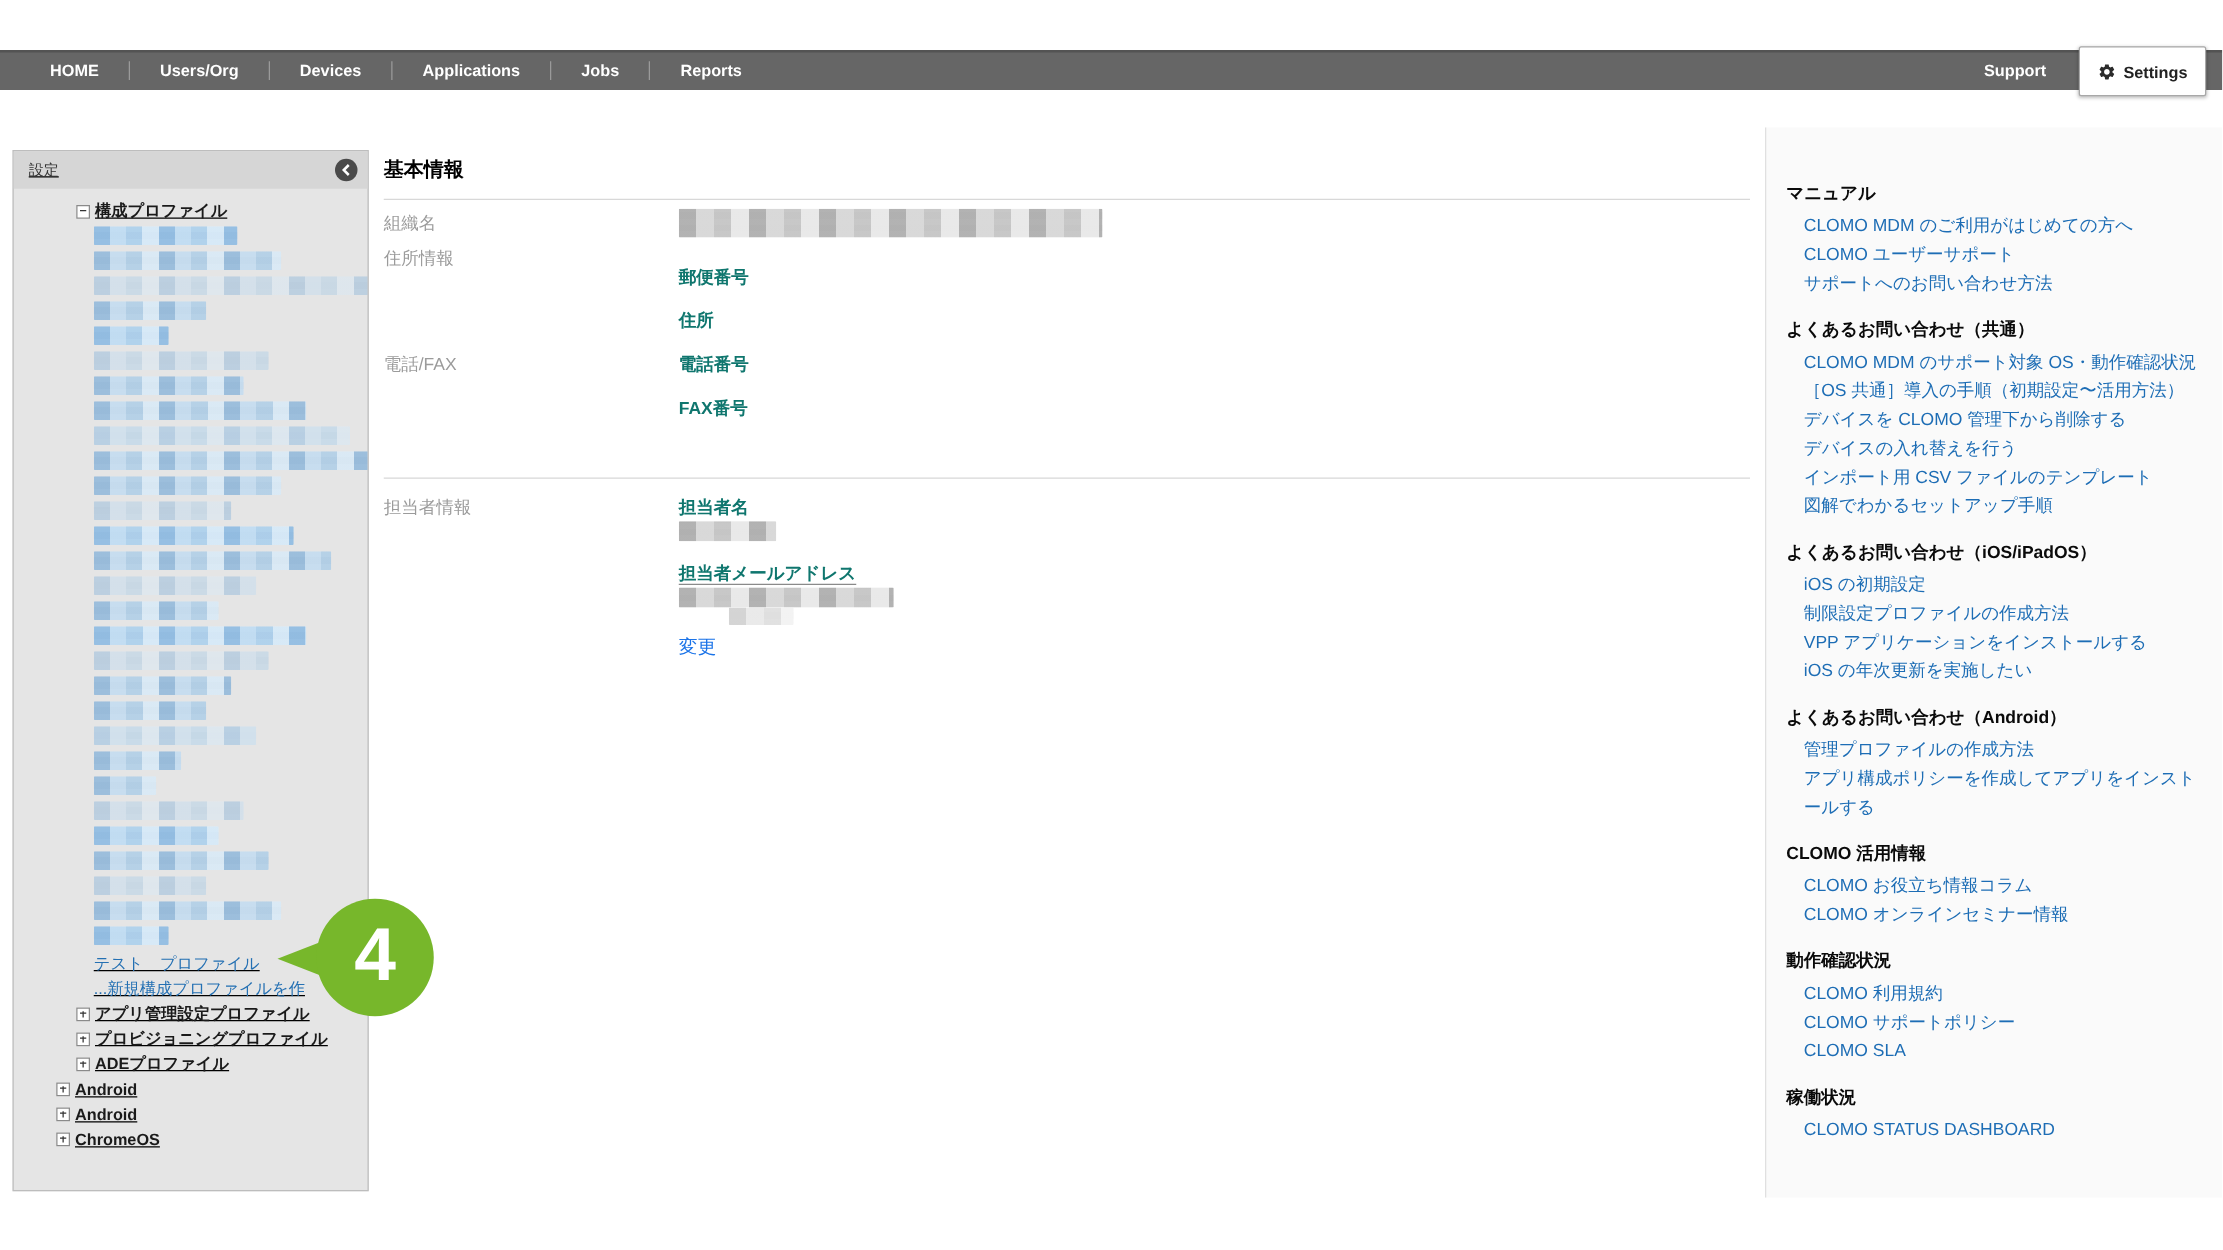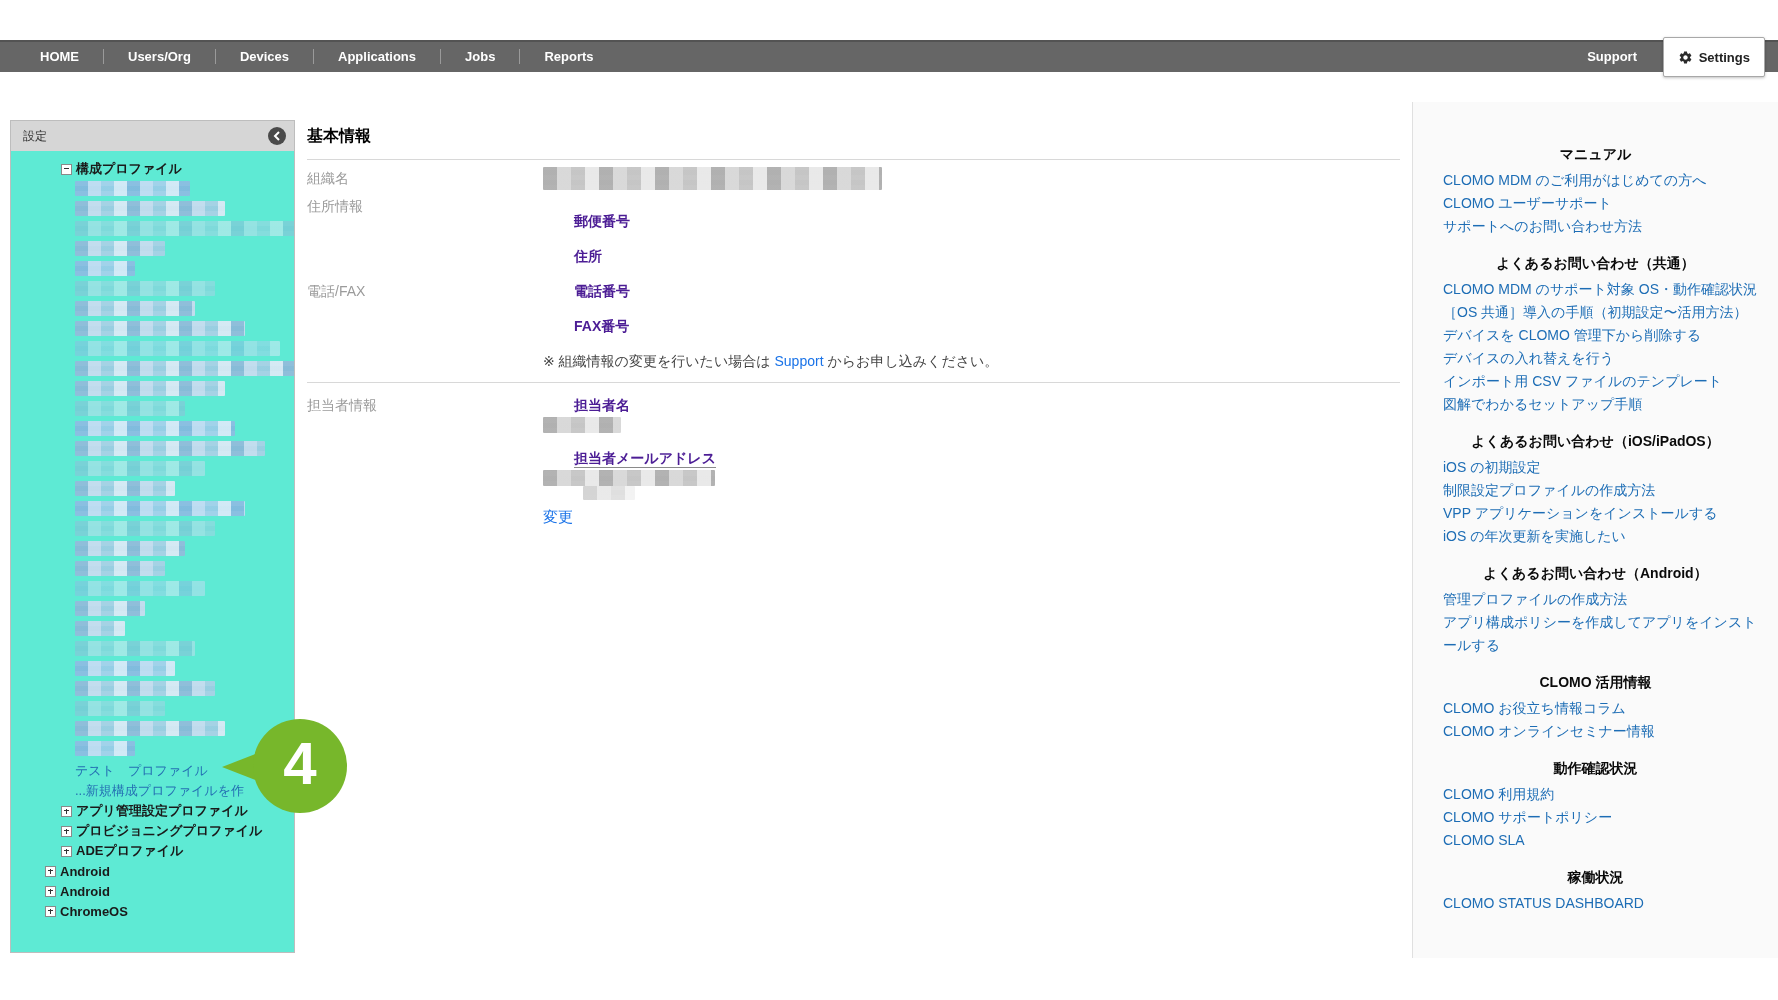--- a/index.html
+++ b/index.html
@@ -13,22 +13,22 @@
   .nav-item{padding:0 24px;color:#fff;font-size:13px;font-weight:bold;cursor:pointer;white-space:nowrap;}
   .nav-sep{width:1px;height:15px;background:#9a9a9a;}
   .nav-support{position:absolute;right:141px;top:0;height:100%;display:flex;align-items:center;
                color:#fff;font-size:13px;font-weight:bold;cursor:pointer;}
   .settings-tab{position:absolute;right:13px;top:-3px;height:38px;background:#fff;border:1px solid #a8a8a8;
                 border-radius:2px;display:flex;align-items:center;gap:6px;padding:0 14px;color:#222;
                 font-size:13px;font-weight:bold;cursor:pointer;box-shadow:0 1px 3px rgba(0,0,0,.25);}
   .gear{width:15px;height:15px;display:block;}
 
   
-  .lsidebar{position:absolute;left:10px;top:120px;width:285px;height:833px;background:#5eead4;
-            border:1px solid #bdbdbd;box-sizing:border-box;}
+  .lsidebar{position:absolute;left:10px;top:120px;width:285px;height:833px;background:#e5e5e5;
+            border:1px solid #bdbdbd;box-sizing:border-box;text-decoration:underline;}
   .lsidebar-header{height:30px;background:#d6d6d6;display:flex;align-items:center;padding:0 8px 0 12px;
                    font-size:12px;color:#333;position:relative;}
   .collapse-btn{position:absolute;right:8px;top:6px;width:18px;height:18px;border-radius:50%;
                 background:#4a4a4a;display:flex;align-items:center;justify-content:center;cursor:pointer;}
   .tree{position:relative;height:797px;overflow:hidden;padding-top:8px;font-size:13px;color:#1a1a1a;}
   .tree-row{display:flex;align-items:center;height:20px;cursor:pointer;white-space:nowrap;}
   .tree-row.lvl1{padding-left:34px;}
   .tree-row.lvl2{padding-left:50px;}
   .tree-label{font-weight:600;margin-left:4px;}
   .tgl{position:relative;width:11px;height:11px;border:1px solid #8a8a8a;background:#fff;
@@ -45,35 +45,35 @@
   .redact-row:nth-child(4n+1){filter:saturate(1.2);}
   .tree-links{padding-left:64px;}
   .tree-link{height:20px;line-height:20px;color:#2470b3;cursor:pointer;white-space:nowrap;}
   .clip-glyphs{position:absolute;left:30px;bottom:0;height:6px;width:220px;overflow:hidden;}
 
   
   .main{position:absolute;left:307px;top:118px;width:1093px;height:600px;}
   .main-title{position:absolute;left:0;top:8px;font-size:16px;font-weight:bold;color:#000;}
   .divider{position:absolute;left:0;width:1093px;border-top:1px solid #d8d8d8;}
   .flabel{position:absolute;left:0;font-size:14px;color:#9b9b9b;}
-  .fsub{position:absolute;left:236px;font-size:14px;font-weight:bold;color:#4c1d95;margin-left:31px;}
+  .fsub{position:absolute;left:236px;font-size:14px;font-weight:bold;color:#0f766e;}
   .gredact{position:absolute;left:236px;border-radius:1px;
     background-image:
       repeating-linear-gradient(90deg,rgba(170,170,170,.9) 0 14px,rgba(215,215,215,.95) 14px 28px,
         rgba(190,190,190,.85) 28px 42px,rgba(232,232,232,.95) 42px 56px),
       repeating-linear-gradient(0deg,rgba(255,255,255,.45) 0 5px,rgba(120,120,120,.1) 5px 10px);}
   .note{position:absolute;left:236px;font-size:14px;color:#444;white-space:nowrap;}
   .link-inline{color:#1a73e8;cursor:pointer;}
   .change-link{position:absolute;left:236px;font-size:15px;color:#1a73e8;cursor:pointer;}
   .email-underline{border-bottom:1px solid #8a8a8a;padding-bottom:1px;}
 
   
   .help{position:absolute;left:1412px;top:102px;width:366px;height:856px;background:#fafafa;
         border-left:1px solid #e0e0e0;box-sizing:border-box;padding:44px 16px 0 16px;overflow:hidden;}
-  .help-title{font-size:14px;font-weight:bold;color:#0a0a0a;margin:17px 0 5px 0;text-align:center;}
+  .help-title{font-size:14px;font-weight:bold;color:#0a0a0a;margin:17px 0 5px 0;}
   .help-title:first-child{margin-top:0;}
   .help-link{padding-left:14px;color:#1d6db5;font-size:14px;line-height:23px;cursor:pointer;}
 
   
   .balloon{position:absolute;left:253px;top:719px;width:94px;height:94px;border-radius:50%;
            background:#77b72b;z-index:50;display:flex;align-items:center;justify-content:center;}
   .balloon-num{color:#fff;font-size:60px;font-weight:bold;line-height:1;transform:translateY(-2px);}
   .balloon-tail{position:absolute;left:222px;top:753px;width:0;height:0;z-index:49;
                 border-top:14px solid transparent;border-bottom:14px solid transparent;
                 border-right:36px solid #77b72b;}
@@ -197,23 +197,20 @@
     <div class="gredact" style="top:49px;width:339px;height:23px"></div>
 
     <div class="flabel" style="top:80px">住所情報</div>
     <div class="fsub" style="top:95px">郵便番号</div>
     <div class="fsub" style="top:130px">住所</div>
 
     <div class="flabel" style="top:165px">電話/FAX</div>
     <div class="fsub" style="top:165px">電話番号</div>
     <div class="fsub" style="top:200px">FAX番号</div>
 
-    <div class="note" style="top:235px">
-      <span>※ 組織情報の変更を行いたい場合は </span><span class="link-inline">Support</span><span> からお申し込みください。</span>
-    </div>
 
     <div class="divider" style="top:264px"></div>
 
     <div class="flabel" style="top:279px">担当者情報</div>
     <div class="fsub" style="top:279px">担当者名</div>
     <div class="gredact" style="top:299px;width:78px;height:16px"></div>
 
     <div class="fsub" style="top:332px">
       <span class="email-underline">担当者メールアドレス</span>
     </div>

